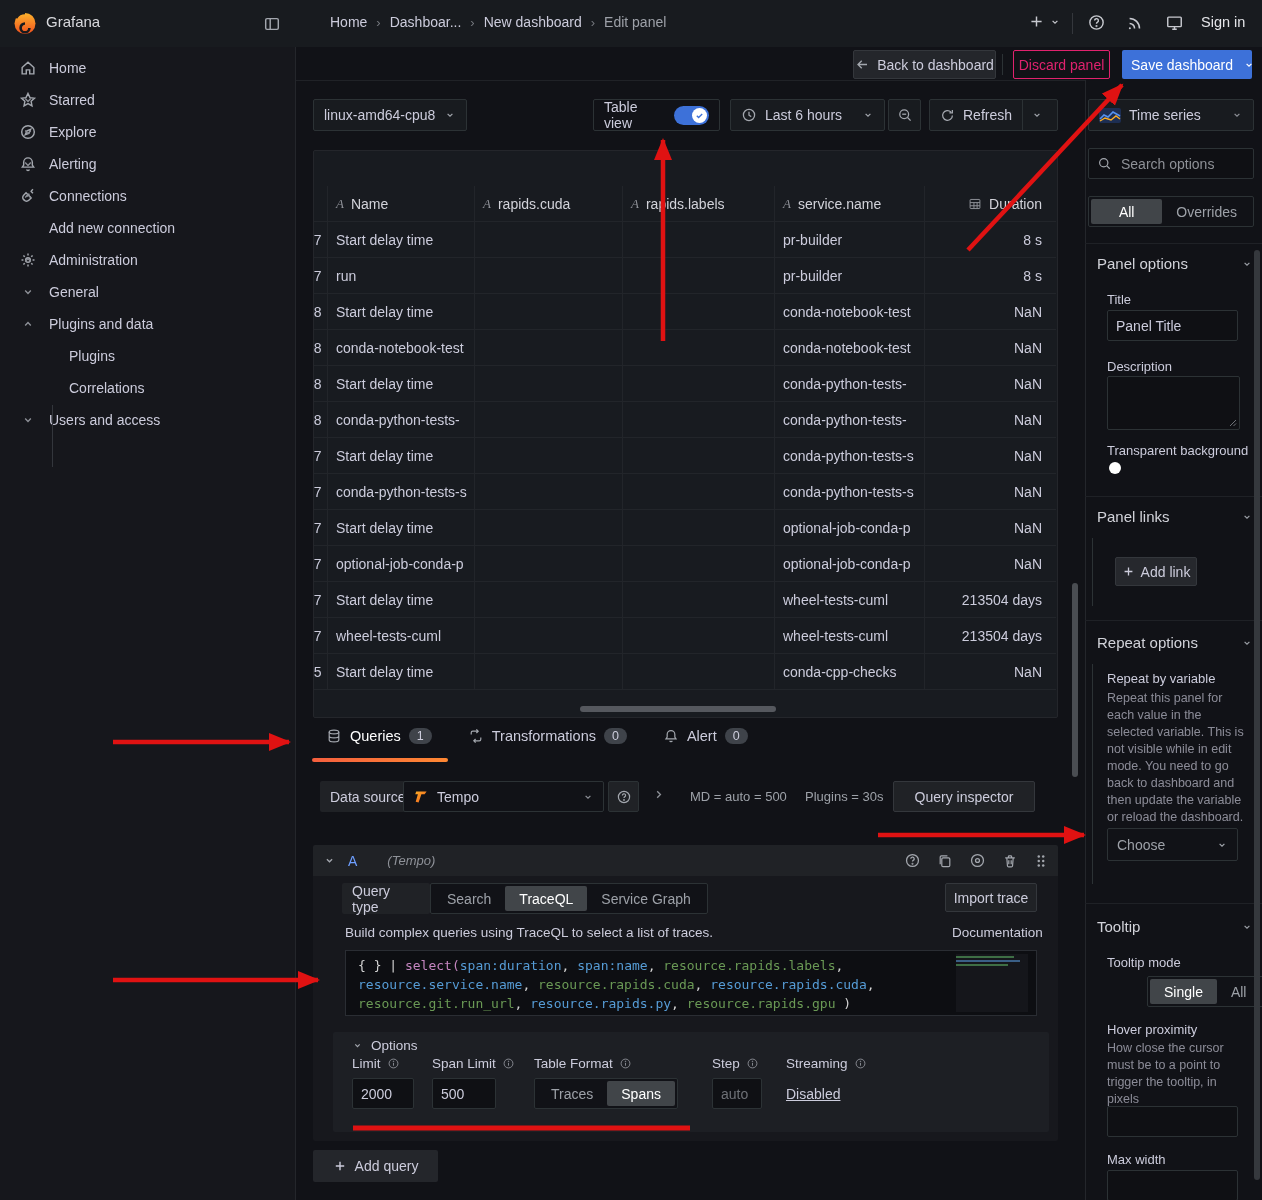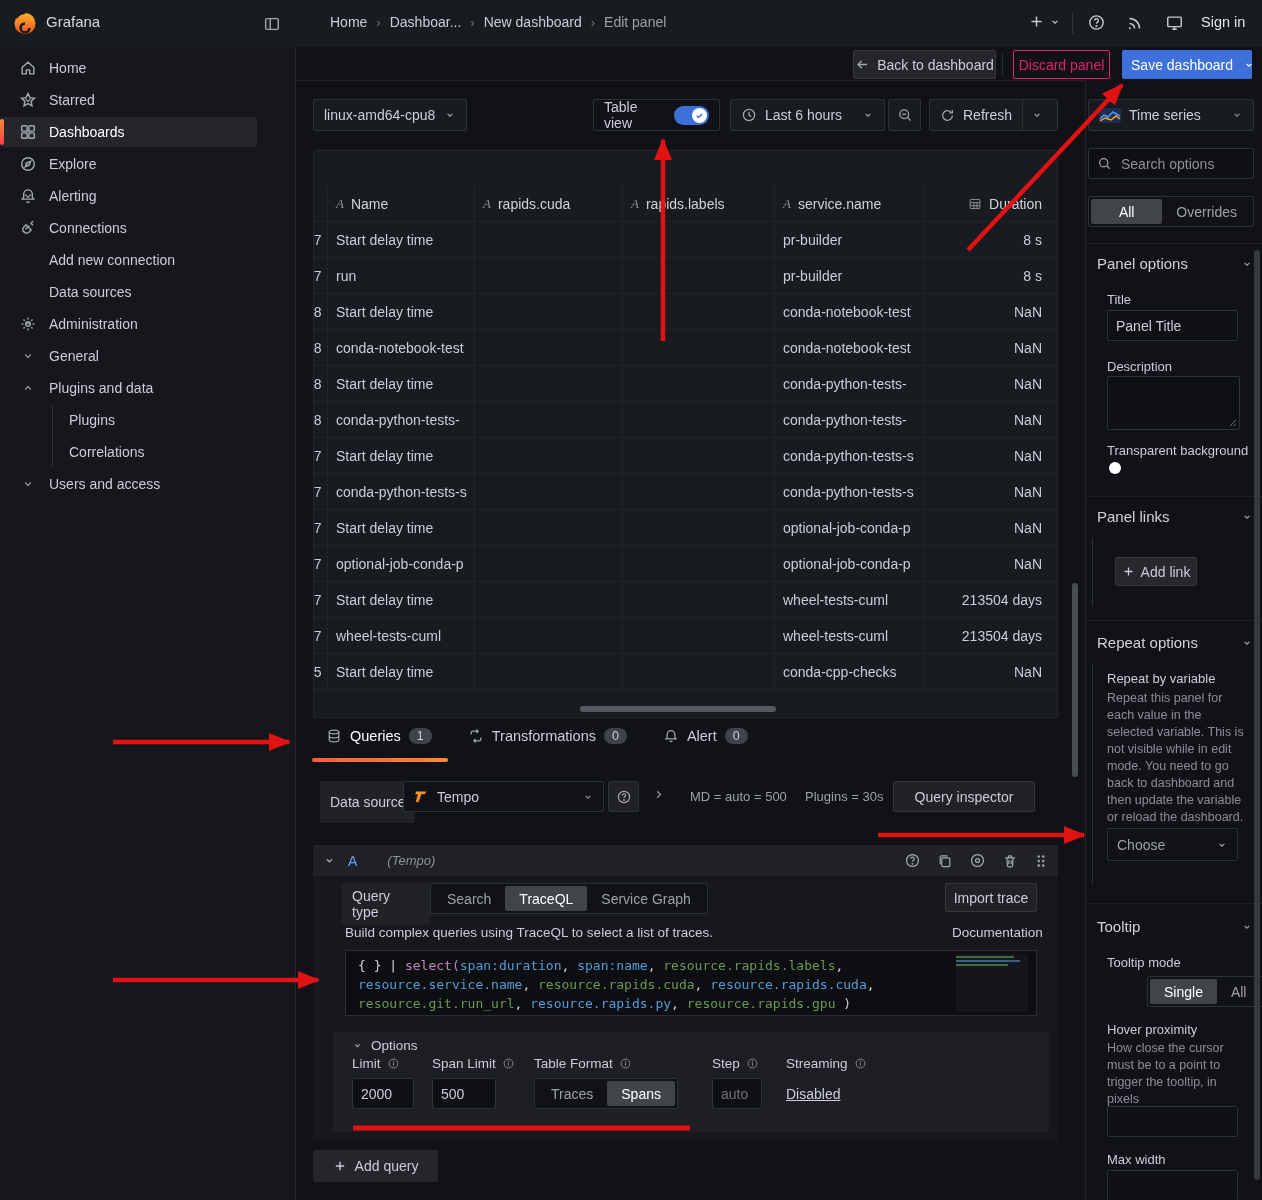--- a/index.html
+++ b/index.html
@@ -65,21 +65,21 @@
   .cell.clipcol .clip-inner{margin-left:-8px;color:#ccccdc;}
   .hcell{font-weight:500;color:#d2d3da;gap:7px;}
   .hdr-A{font-style:italic;font-family:"Liberation Serif",serif;color:#8e9198;font-size:13px;}
   #hscroll{left:580px;top:706px;width:196px;height:6px;border-radius:3px;background:#55585e;}
   
   #tabs{left:326px;top:728px;gap:36px;}
   .tab{display:flex;align-items:center;gap:8px;cursor:pointer;color:#ccccdc;font-size:14.5px;}
   .tab .badge{background:#3f434a;color:#ccccdc;border-radius:10px;padding:1px 8px;font-size:12.5px;}
   #tab-underline{left:312px;top:758px;width:136px;height:4px;border-radius:2px;background:linear-gradient(90deg,#f55f3e,var(--c-orange,#ff8833));}
   
-  .chip{background:#202226;border-radius:2px;height:42px;display:inline-flex;align-items:center;padding:0 10px;box-sizing:border-box;color:#ccccdc;}
+  .chip{background:#202226;border-radius:2px;height:31px;display:inline-flex;align-items:center;padding:0 10px;box-sizing:border-box;color:#ccccdc;}
   #ds-label{left:320px;top:781px;}
   #ds-select{left:403px;top:781px;width:201px;height:31px;background:#111217;border:1px solid #2c3235;border-radius:2px;box-sizing:border-box;display:flex;align-items:center;gap:8px;padding:0 9px;cursor:pointer;}
   #ds-select .chev{margin-left:auto;color:#8e9198;}
   #ds-help{left:608px;top:781px;width:31px;height:31px;background:#202226;border:1px solid #2c3235;border-radius:2px;box-sizing:border-box;display:flex;align-items:center;justify-content:center;cursor:pointer;}
   #ds-chev{left:652px;top:788px;color:#8e9198;}
   #ds-md{left:690px;top:789px;color:#9da1a8;font-size:13px;}
   #ds-interval{left:805px;top:789px;color:#9da1a8;font-size:13px;}
   #ds-inspector{left:893px;top:781px;width:142px;background:#202226;border:1px solid #34373c;color:#ccccdc;height:31px;}
   
   #q-header{left:313px;top:845px;width:745px;height:31px;background:#202226;border-radius:2px 2px 0 0;box-sizing:border-box;display:flex;align-items:center;padding:0 10px;gap:12px;}
@@ -244,38 +244,20 @@
               <path d="M10 2.8l2.2 4.6 5 .6-3.7 3.5.9 5-4.4-2.4-4.4 2.4.9-5L2.8 8l5-.6z"></path>
             </svg>
           </span>
           <span class="lbl" style="margin-left: 49px;">Starred</span>
           <span class="chev ic">
             <svg width="14" height="14" viewBox="0 0 20 20" fill="none" stroke="currentColor" stroke-width="2">
               <path d="M6 8l4 4 4-4"></path>
             </svg>
           </span>
         </div>
-        <div class="side-item active">
-          <span class="hl"></span>
-          <span class="bar"></span>
-          <span class="ic">
-            <svg width="18" height="18" viewBox="0 0 20 20" fill="none" stroke="currentColor" stroke-width="1.6">
-              <rect x="3" y="3" width="6" height="6" rx="1"></rect>
-              <rect x="11" y="3" width="6" height="6" rx="1"></rect>
-              <rect x="3" y="11" width="6" height="6" rx="1"></rect>
-              <rect x="11" y="11" width="6" height="6" rx="1"></rect>
-            </svg>
-          </span>
-          <span class="lbl" style="margin-left: 49px; color: rgb(255, 255, 255);">Dashboards</span>
-          <span class="chev ic">
-            <svg width="14" height="14" viewBox="0 0 20 20" fill="none" stroke="currentColor" stroke-width="2">
-              <path d="M6 12l4-4 4 4"></path>
-            </svg>
-          </span>
-        </div>
         <div class="side-item">
           <span class="ic">
             <svg width="18" height="18" viewBox="0 0 20 20" fill="none" stroke="currentColor" stroke-width="1.6">
               <circle cx="10" cy="10" r="7"></circle>
               <path d="M13 7l-1.8 4.2L7 13l1.8-4.2z"></path>
             </svg>
           </span>
           <span class="lbl" style="margin-left: 49px;">Explore</span>
           <span class="chev ic">
             <svg width="14" height="14" viewBox="0 0 20 20" fill="none" stroke="currentColor" stroke-width="2">
@@ -304,23 +286,20 @@
           </span>
           <span class="lbl" style="margin-left: 49px;">Connections</span>
           <span class="chev ic">
             <svg width="14" height="14" viewBox="0 0 20 20" fill="none" stroke="currentColor" stroke-width="2">
               <path d="M6 12l4-4 4 4"></path>
             </svg>
           </span>
         </div>
         <div class="side-item">
           <span class="lbl" style="margin-left: 49px;">Add new connection</span>
-        </div>
-        <div class="side-item">
-          <span class="lbl" style="margin-left: 49px;">Data sources</span>
         </div>
         <div class="side-item">
           <span class="ic">
             <svg width="18" height="18" viewBox="0 0 20 20" fill="none" stroke="currentColor" stroke-width="1.6">
               <circle cx="10" cy="10" r="2.6"></circle>
               <path d="M10 2.8v2.1M10 15.1v2.1M2.8 10h2.1M15.1 10h2.1M4.9 4.9l1.5 1.5M13.6 13.6l1.5 1.5M15.1 4.9l-1.5 1.5M6.4 13.6l-1.5 1.5"></path>
             </svg>
           </span>
           <span class="lbl" style="margin-left: 49px;">Administration</span>
           <span class="chev ic">

